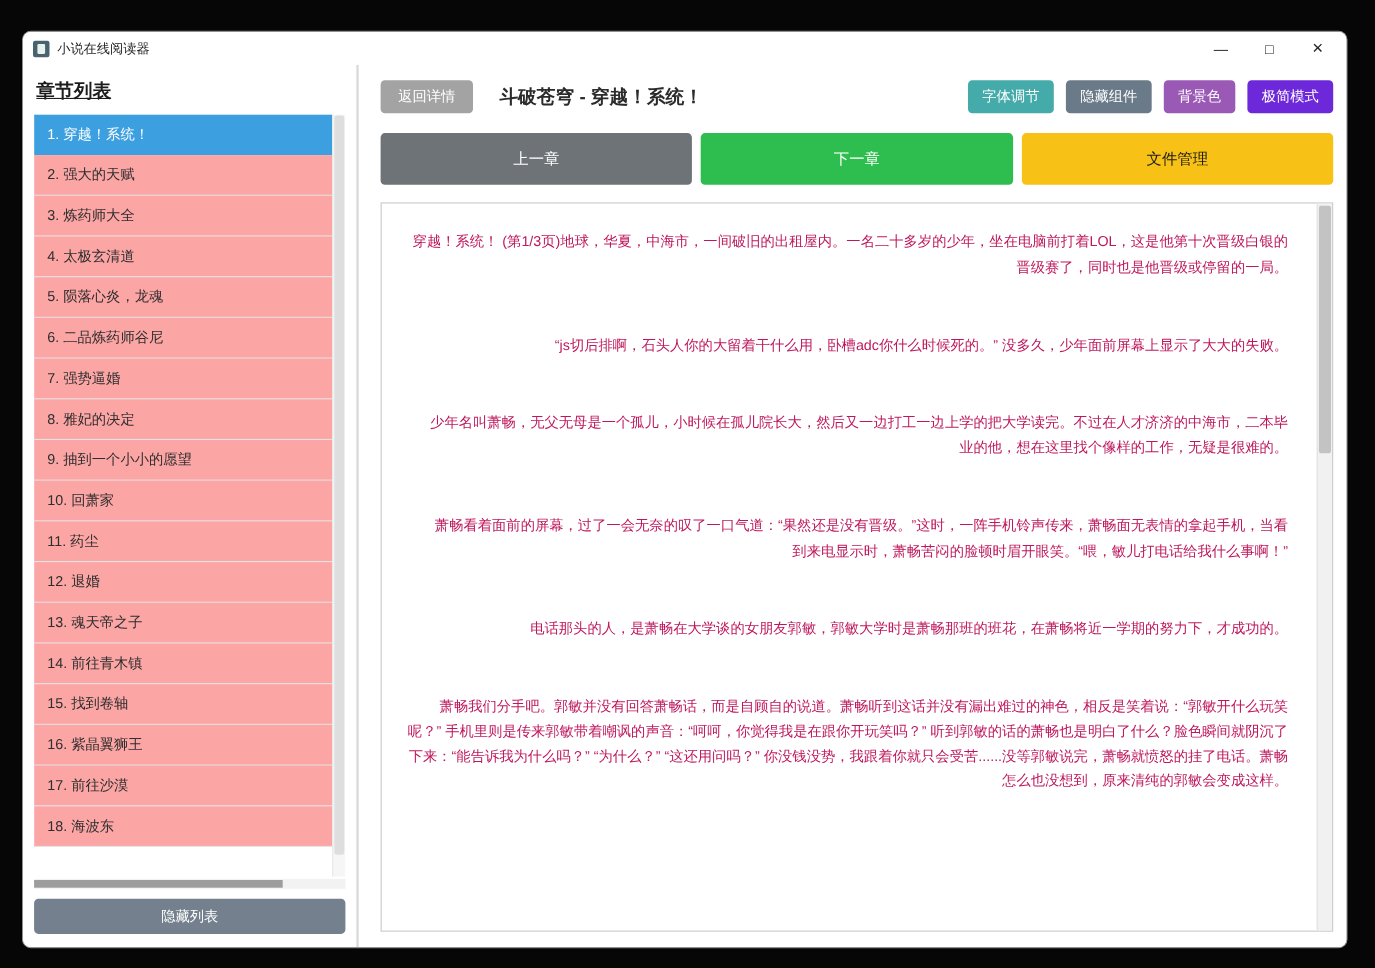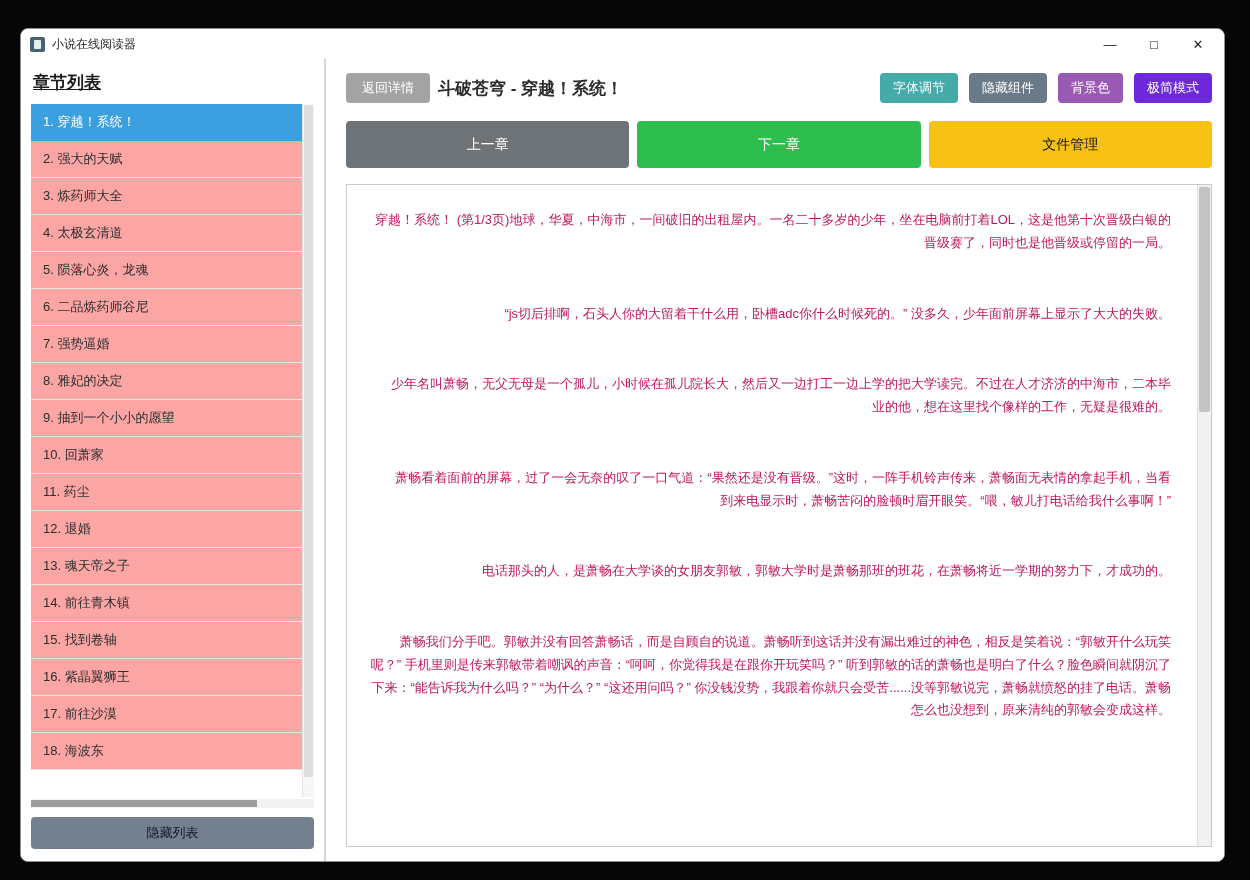--- a/index.html
+++ b/index.html
@@ -41,21 +41,21 @@
              background:#9d9d9d; }
   .hide-list-btn { margin-top:9px; height:32px; border-radius:4px; color:#fff;
              font-size:13px; display:flex; align-items:center; justify-content:center;
              cursor:pointer; }
   
   .main { flex:1; min-width:0; display:flex; flex-direction:column;
           padding:14px 12px 14px 20px;text-align:right; }
   .top-row { display:flex; align-items:center; margin-bottom:18px; }
   .back-btn { height:30px; padding:0 16px; border-radius:4px; font-size:13px;
           display:flex; align-items:center; cursor:pointer; }
-  .doc-title { font-size:17px; font-weight:bold; color:#2b2b2b; margin-left:8px;
+  .doc-title { font-size:17px; font-weight:bold; color:#2b2b2b; margin-left:24px;
           white-space:nowrap; }
   .top-spacer { flex:1; }
   .tb-btn { height:30px; padding:0 13px; border-radius:4px; font-size:13px;
           margin-left:11px; display:flex; align-items:center; cursor:pointer;font-family:Liberation Mono, monospace; }
   .nav-row { display:flex; gap:8px; margin-bottom:16px; }
   .nav-btn { flex:1; height:47px; border-radius:4px; font-size:14px; display:flex;
           align-items:center; justify-content:center; cursor:pointer; }
   .content-box { flex:1; min-height:0; border:1px solid #c9c9c9; background:#fff;
           display:flex; overflow:hidden; }
   .reader-text { flex:1; min-width:0; overflow:hidden;
@@ -107,21 +107,21 @@
             <div class="chapter-item">17. 前往沙漠</div>
             <div class="chapter-item">18. 海波东</div>
           </div>
         <div class="list-vscroll">
           <div class="list-vthumb"></div>
         </div>
       </div>
       <div class="list-hscroll">
         <div class="list-hthumb"></div>
       </div>
-      <div class="hide-list-btn" style="background: rgb(116, 128, 141); color: #0f172a;">隐藏列表</div>
+      <div class="hide-list-btn" style="background: rgb(116, 128, 141); color: #ffffff;">隐藏列表</div>
     </div>
 
     <div class="main">
 
       <div class="top-row">
         <div class="back-btn" style="background: rgb(163, 163, 163); color: rgb(255, 255, 255);">返回详情</div>
         <div class="doc-title">斗破苍穹 - 穿越！系统！</div>
         <div class="top-spacer"></div>
         <div class="tb-btn" style="background: rgb(68, 170, 170); color: rgb(255, 255, 255);">字体调节</div>
         <div class="tb-btn" style="background: rgb(107, 122, 136); color: rgb(255, 255, 255);">隐藏组件</div>

